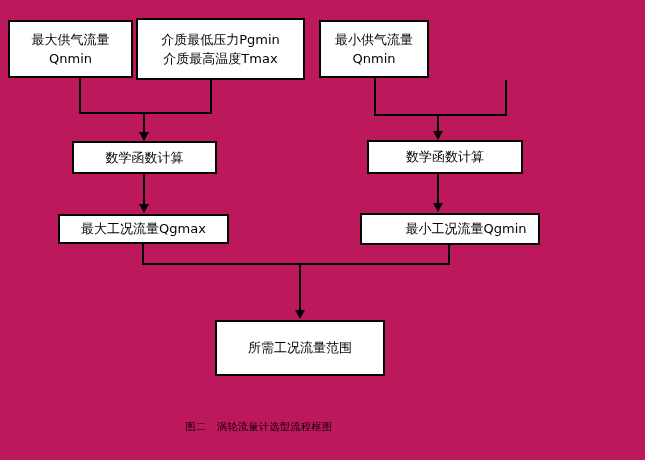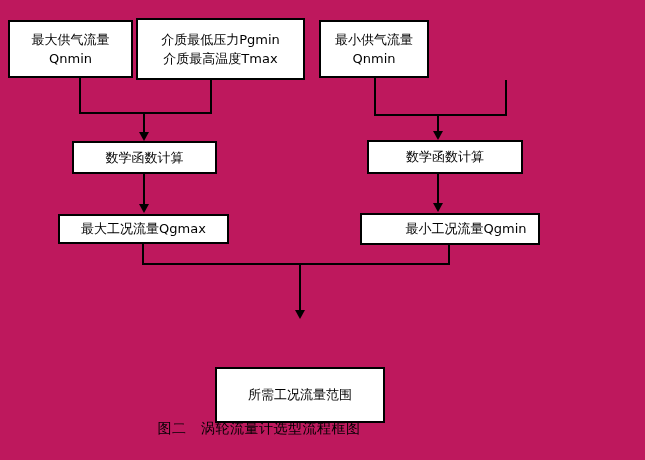--- a/index.html
+++ b/index.html
@@ -57,21 +57,21 @@
     border-right: 5px solid transparent;
     border-top: 9px solid #000000;
     z-index: 2;
   }
 
   .caption {
     position: absolute;
     left: 0;
     width: 518px;
     text-align: center;
-    font-size: 14px;
+    font-size: 10px;
     letter-spacing: 0.5px;
     color: #000000;
   }
 </style>
 </head>
 <body>
 
 <div id="canvas">
 
   <div class="node two-line" style="left:8px; top:20px; width:125px; height:58px;">
@@ -99,21 +99,21 @@
   </div>
 
   <div class="node" style="left:58px; top:214px; width:171px; height:30px;">
     <span class="line1">最大工况流量Qgmax</span>
   </div>
 
   <div class="node" style="left:360px; top:213px; width:180px; height:32px;padding-left:32px;">
     <span class="line1">最小工况流量Qgmin</span>
   </div>
 
-  <div class="node two-line" style="left:215px; top:320px; width:170px; height:56px;margin-top:47px;">
+  <div class="node two-line" style="left:215px; top:320px; width:170px; height:56px;">
     <span class="line1">所需工况流量范围</span>
   </div>
 
   <div class="conn v" style="left:79px; top:78px; height:36px;"></div>
 
   <div class="conn v" style="left:210px; top:80px; height:34px;"></div>
 
   <div class="conn h" style="left:79px; top:112px; width:133px;"></div>
 
   <div class="conn v" style="left:143px; top:112px; height:21px;"></div>

